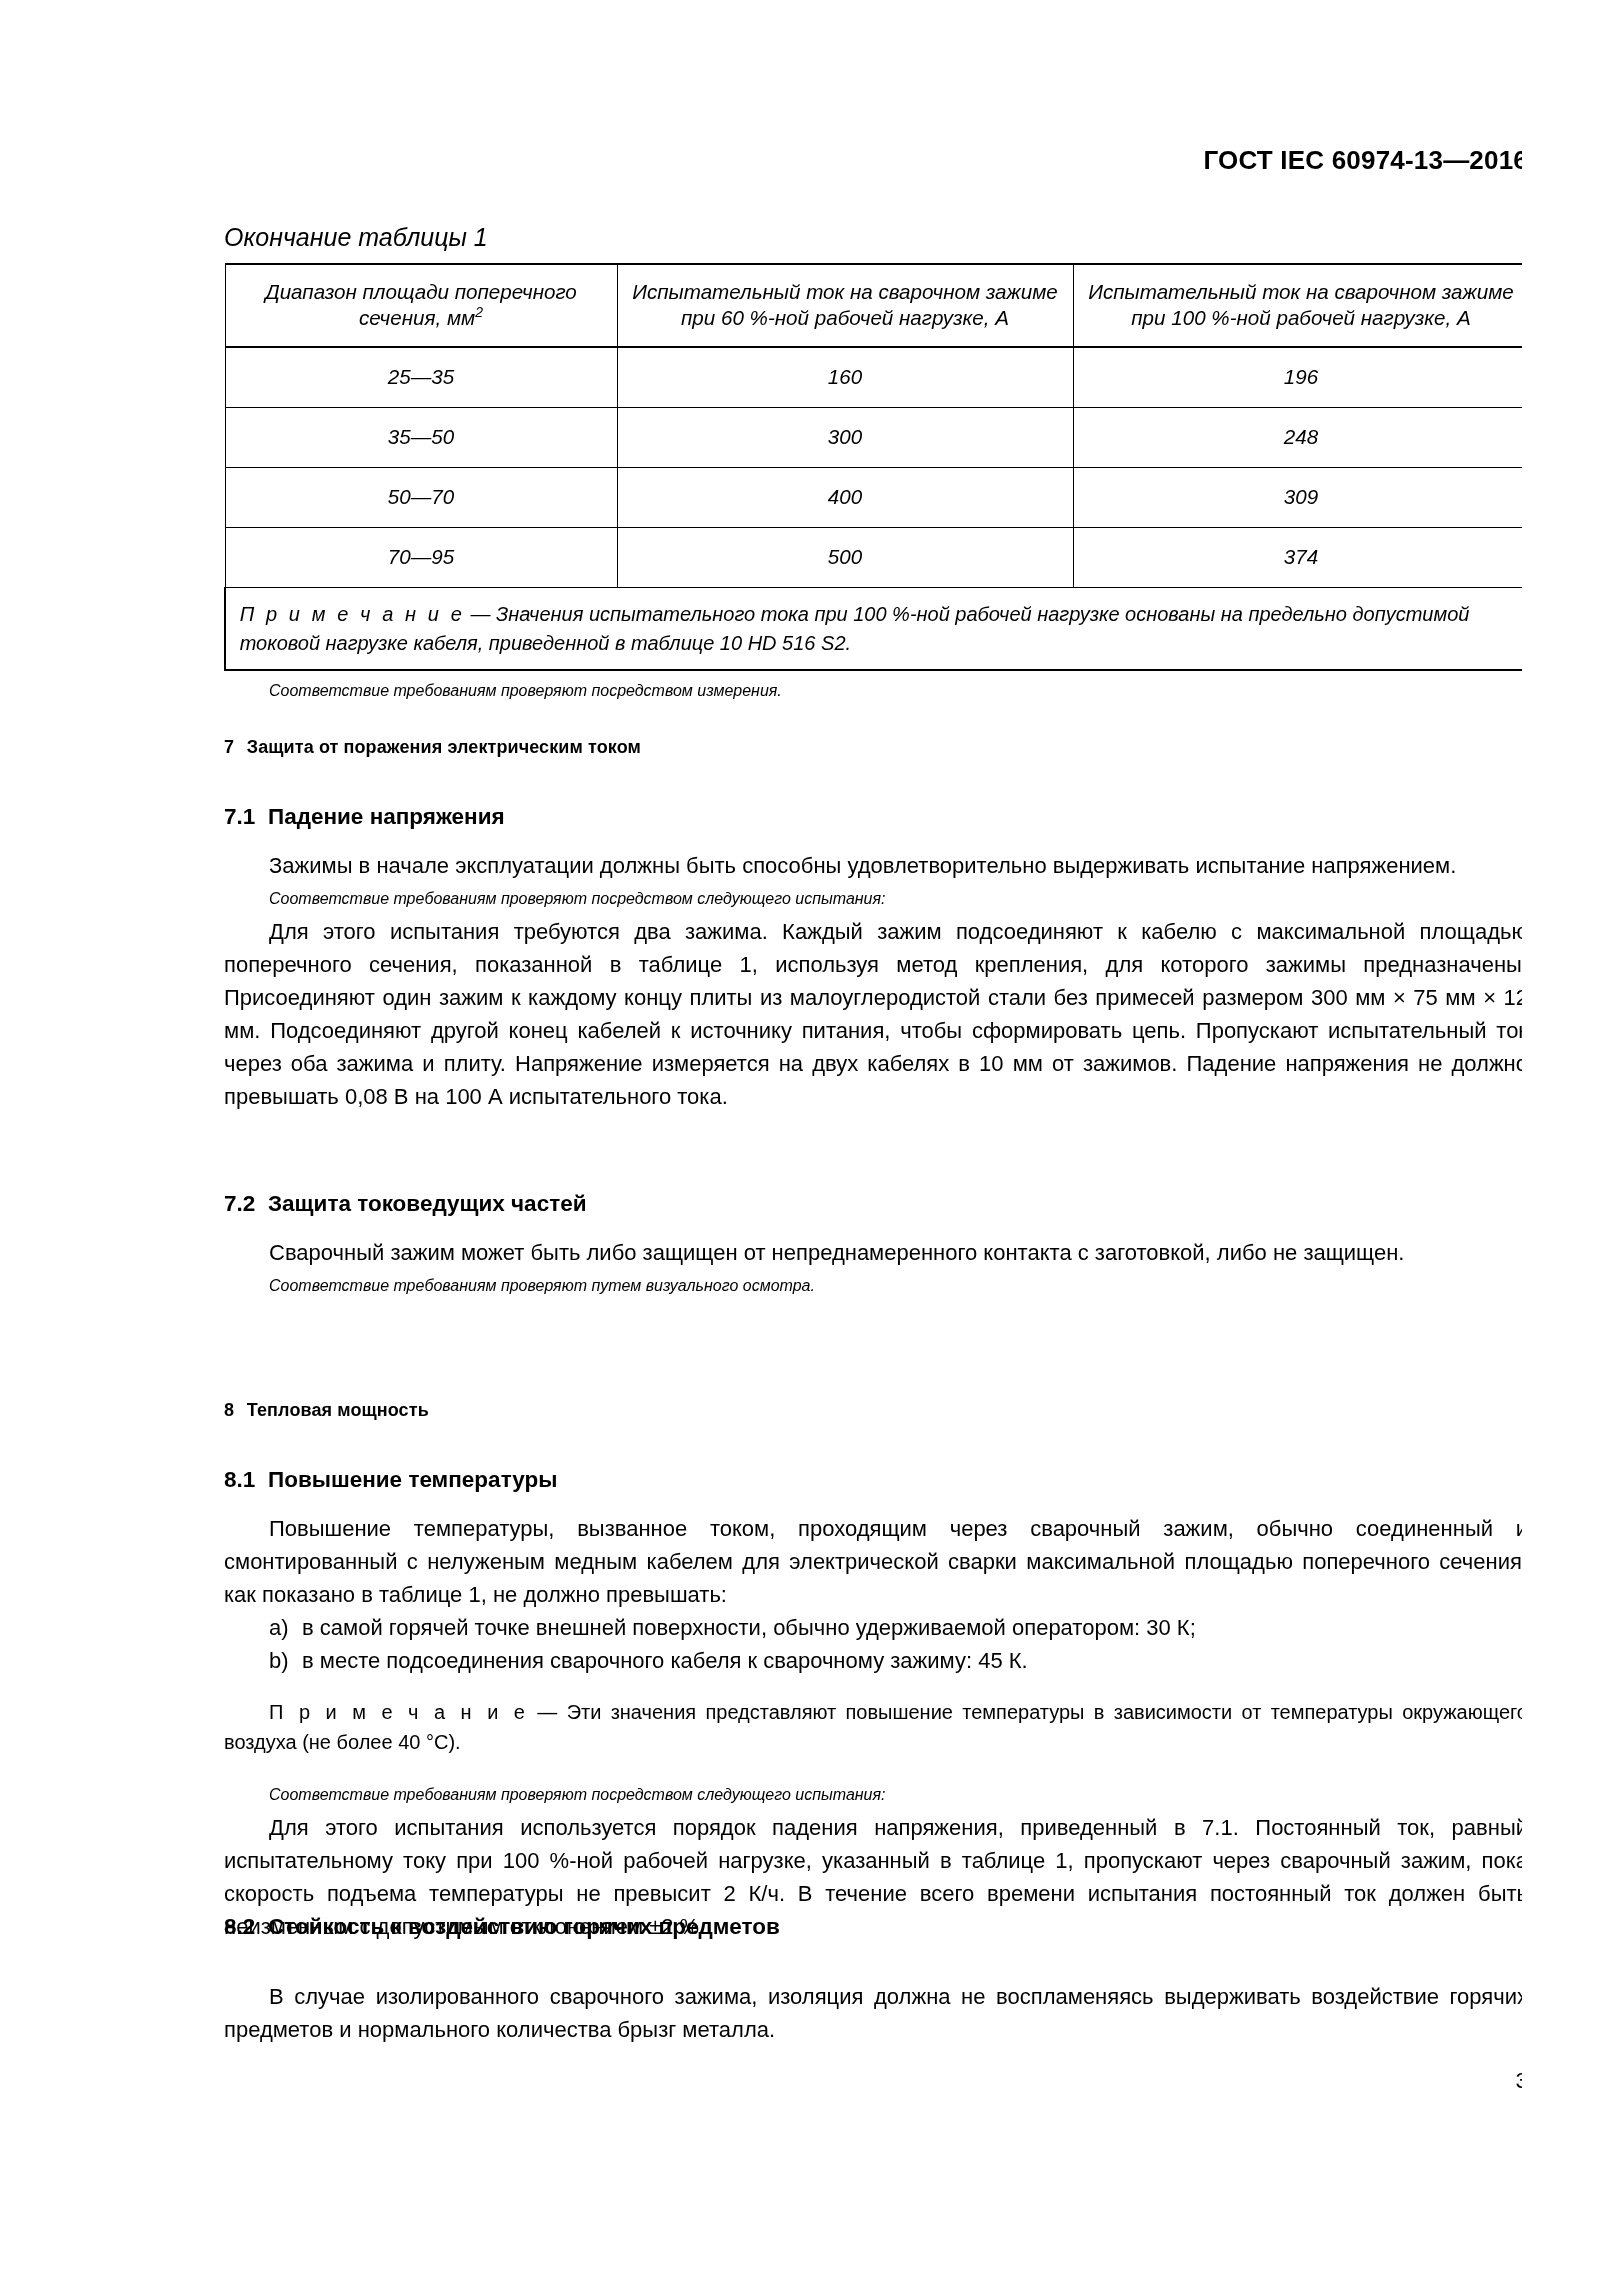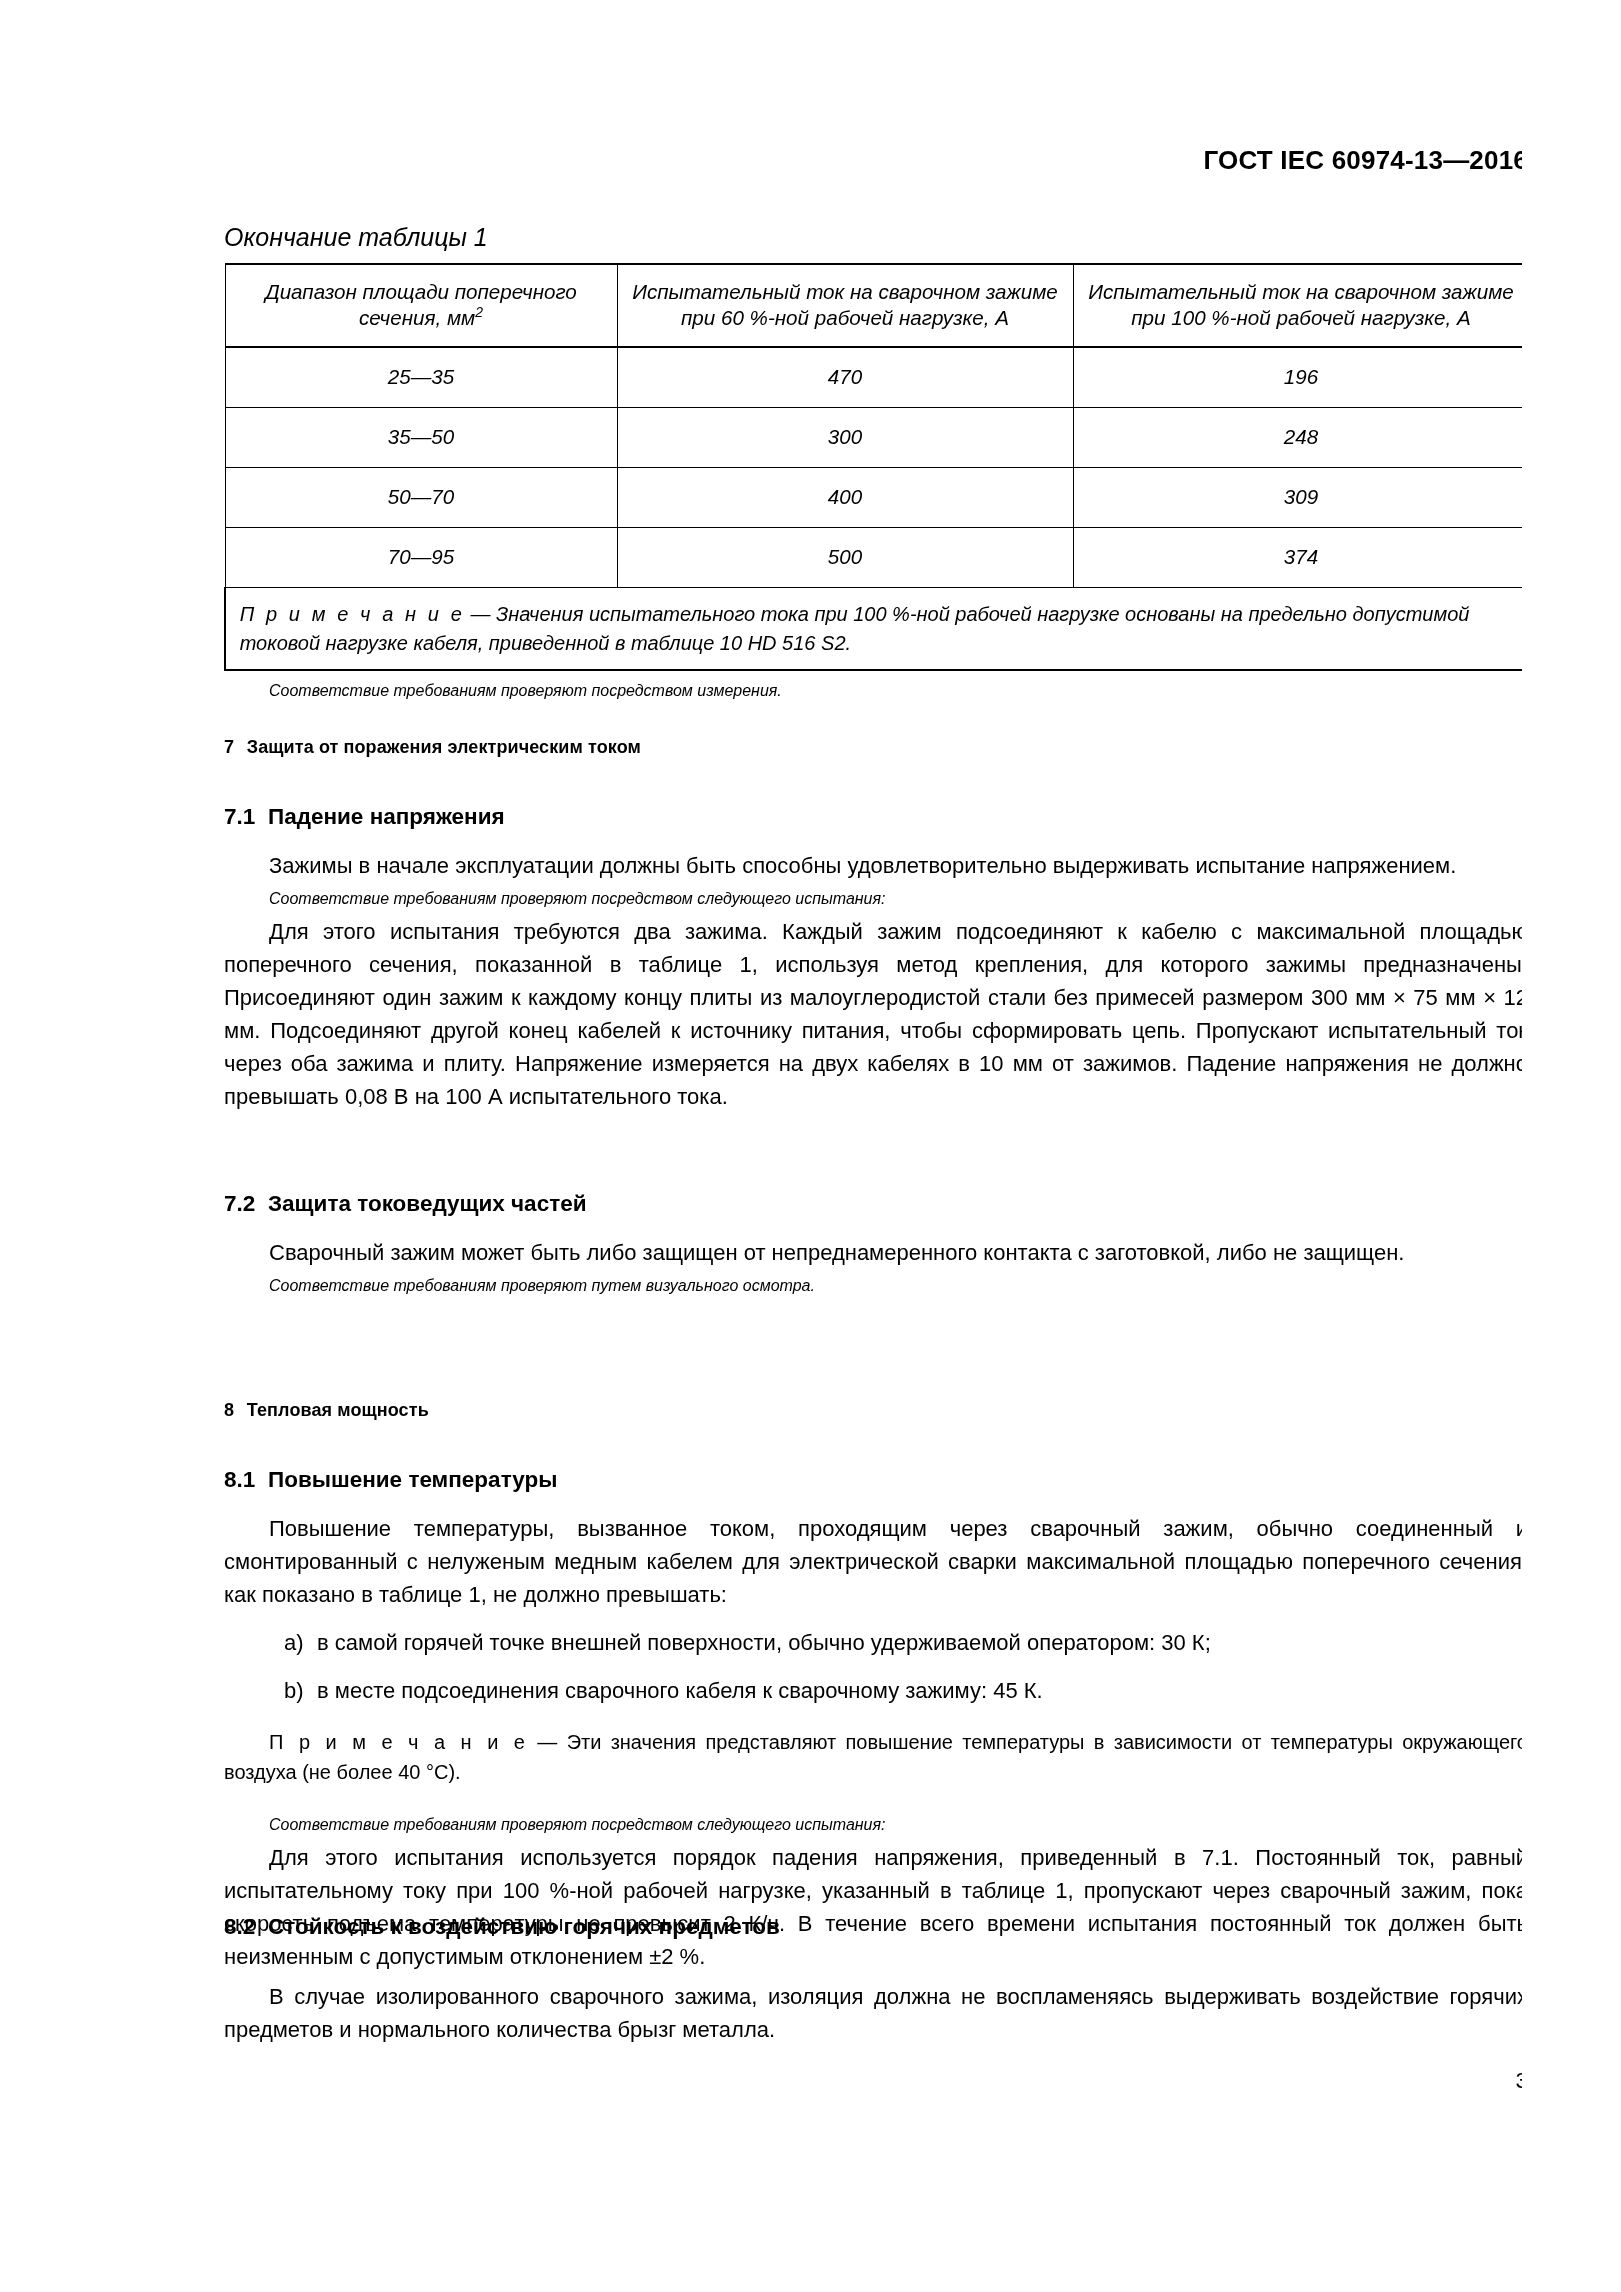--- a/index.html
+++ b/index.html
@@ -133,21 +133,21 @@
     font-weight: bold;
     letter-spacing: 0.1px;
   }
   h3.subsec {
     margin: 0;
     font-size: 22.5px;
     font-weight: bold;
   }
   .sec-num { margin-right: 12.7px; }
   .listitem {
-    margin: 15px;
+    margin: 0;
     font-size: 22px;
     line-height: 33px;
     padding-left: 45px;
     text-indent: 0;
   }
   .listitem .marker { display: inline-block; min-width: 33px; }
   p.note {
     margin: 0;
     font-size: 20px;
     line-height: 30px;
@@ -192,21 +192,21 @@
         </th>
         <th>
           <span>Испытательный ток на сварочном зажиме</span><br>
           <span>при 100 %-ной рабочей нагрузке, А</span>
         </th>
       </tr>
     </thead>
     <tbody>
       <tr>
         <td>25—35</td>
-        <td>470</td>
+        <td>160</td>
         <td>196</td>
       </tr>
       <tr>
         <td>35—50</td>
         <td>300</td>
         <td>248</td>
       </tr>
       <tr>
         <td>50—70</td>
         <td>400</td>

